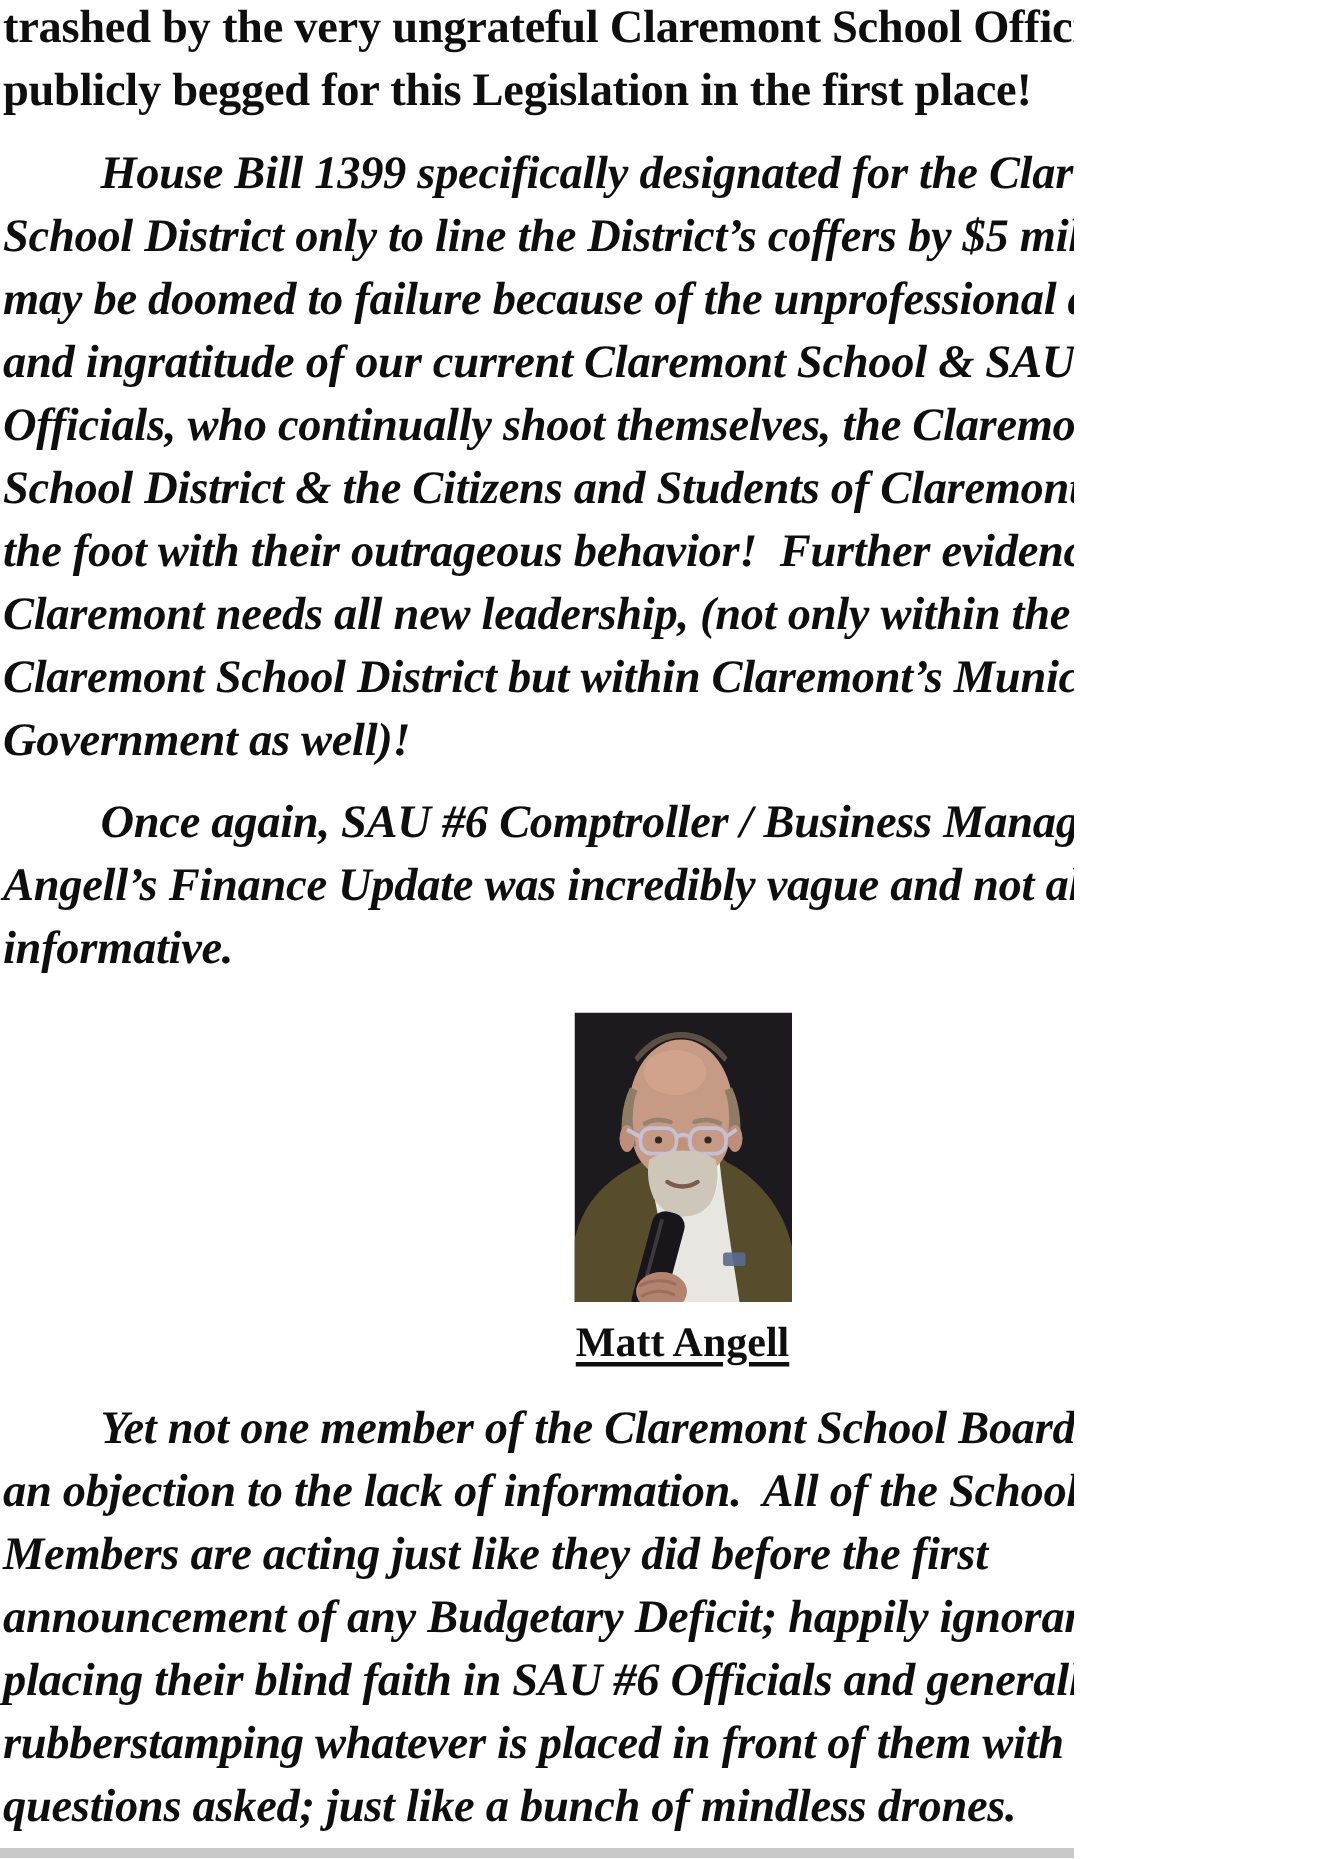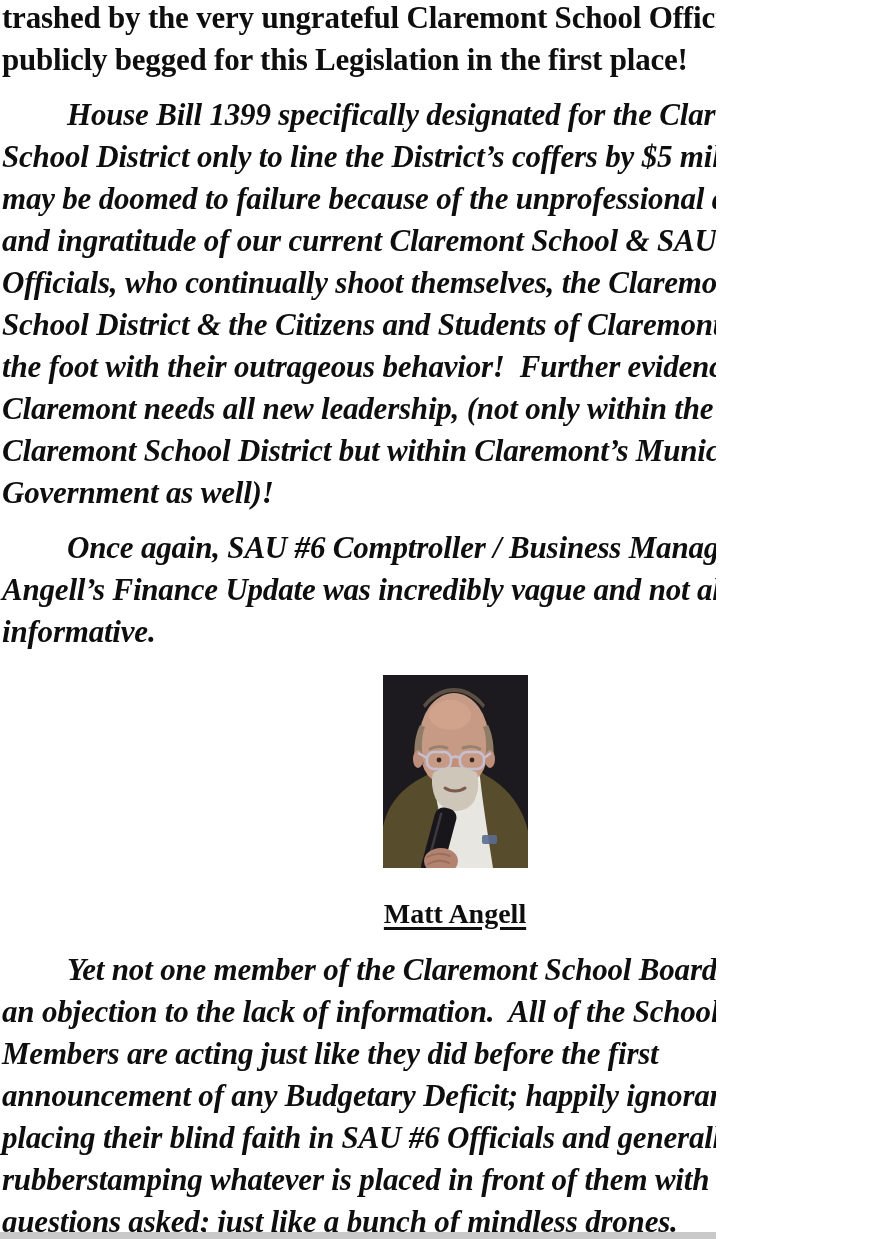--- a/index.html
+++ b/index.html
@@ -37,21 +37,21 @@
     text-align: center;
   }
   .photo {
     display: inline-block;
     width: 145px;
     height: 193px;
     vertical-align: top;
   }
   .photo svg { display: block; }
   .caption {
-    margin-top: 28px;
+    margin-top: 10px;
     font-size: 28px;
     line-height: 36px;
     font-weight: bold;
     color: #0e0e0e;
     text-decoration: underline;
     text-decoration-thickness: 3px;
     text-underline-offset: 4px;
   }
   .bottom-bar {
     position: absolute;

